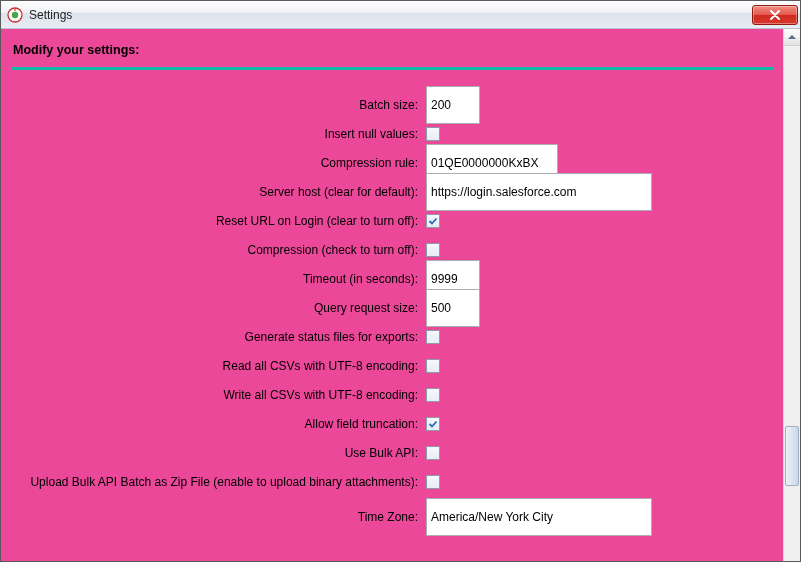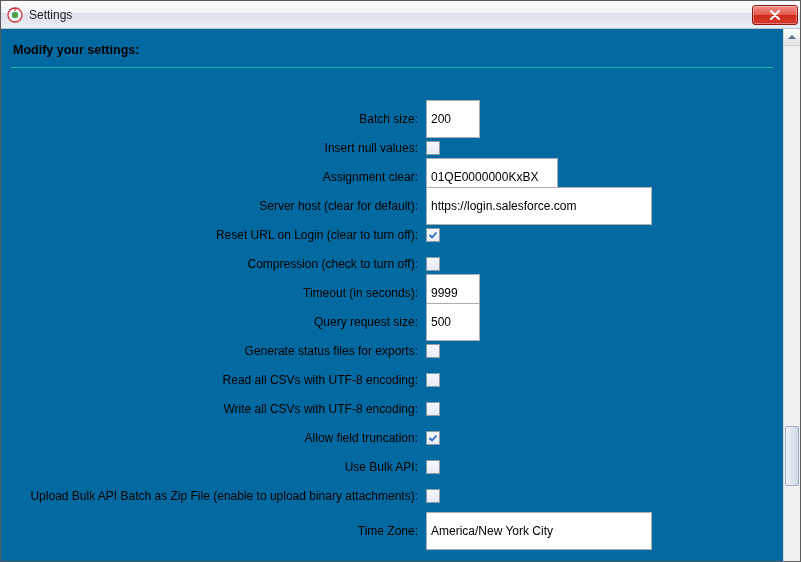--- a/index.html
+++ b/index.html
@@ -10,21 +10,21 @@
     background: #fff;
     color: #000;
     overflow: hidden;
   }
   .window {
     width: 801px;
     height: 562px;
     border: 1px solid #5a5a5a;
     display: flex;
     flex-direction: column;
-    background: #0369a1;
+    background: #ec4899;
   }
   .titlebar {
     height: 28px;
     background: linear-gradient(to bottom, #fdfdfe 0%, #eef1f6 45%, #dde3ec 46%, #e9edf4 100%);
     border-bottom: 1px solid #b9c3d0;
     display: flex;
     align-items: center;
     padding: 0 2px 0 6px;
   }
   .titlebar .app-icon {
@@ -53,22 +53,22 @@
   }
   .content {
     flex: 1;
     padding: 8px 10px 8px 10px;
     overflow: hidden;
   }
   .heading {
     font-weight: bold;
     font-size: 12.5px;
     padding: 6px 2px 10px 2px;
-    border-bottom: 1px solid #14b8a6;
-    margin-bottom: 18px;
+    border-bottom: 3px solid #14b8a6;
+    margin-bottom: 2px;
   }
   .form {
     padding-top: 18px;
   }
   .row {
     display: flex;
     align-items: center;
     height: 29px;
   }
   .row.gap-before { margin-top: 6px; }
@@ -163,21 +163,21 @@
         </div>
 
         <div class="row">
           <div class="lbl">Insert null values:</div>
           <div class="ctrl">
               <span class="chk"></span>
             </div>
         </div>
 
         <div class="row">
-          <div class="lbl">Assignment clear:</div>
+          <div class="lbl">Compression rule:</div>
           <div class="ctrl">
               <input type="text" class="w-med" value="01QE0000000KxBX" style="">
             </div>
         </div>
 
         <div class="row">
           <div class="lbl">Server host (clear for default):</div>
           <div class="ctrl">
               <input type="text" class="w-large" value="https://login.salesforce.com" style="">
             </div>

